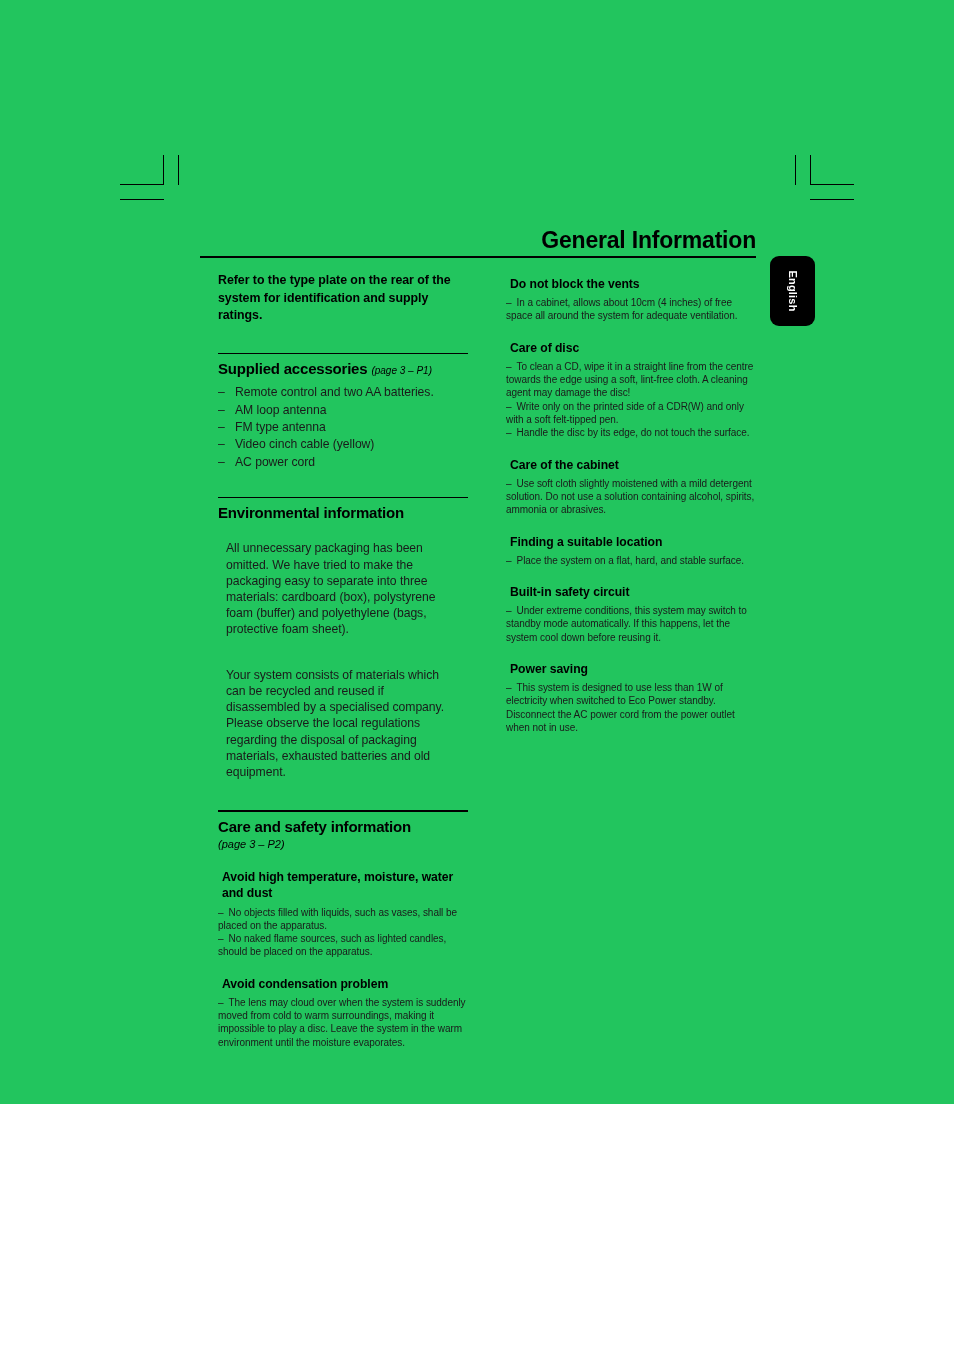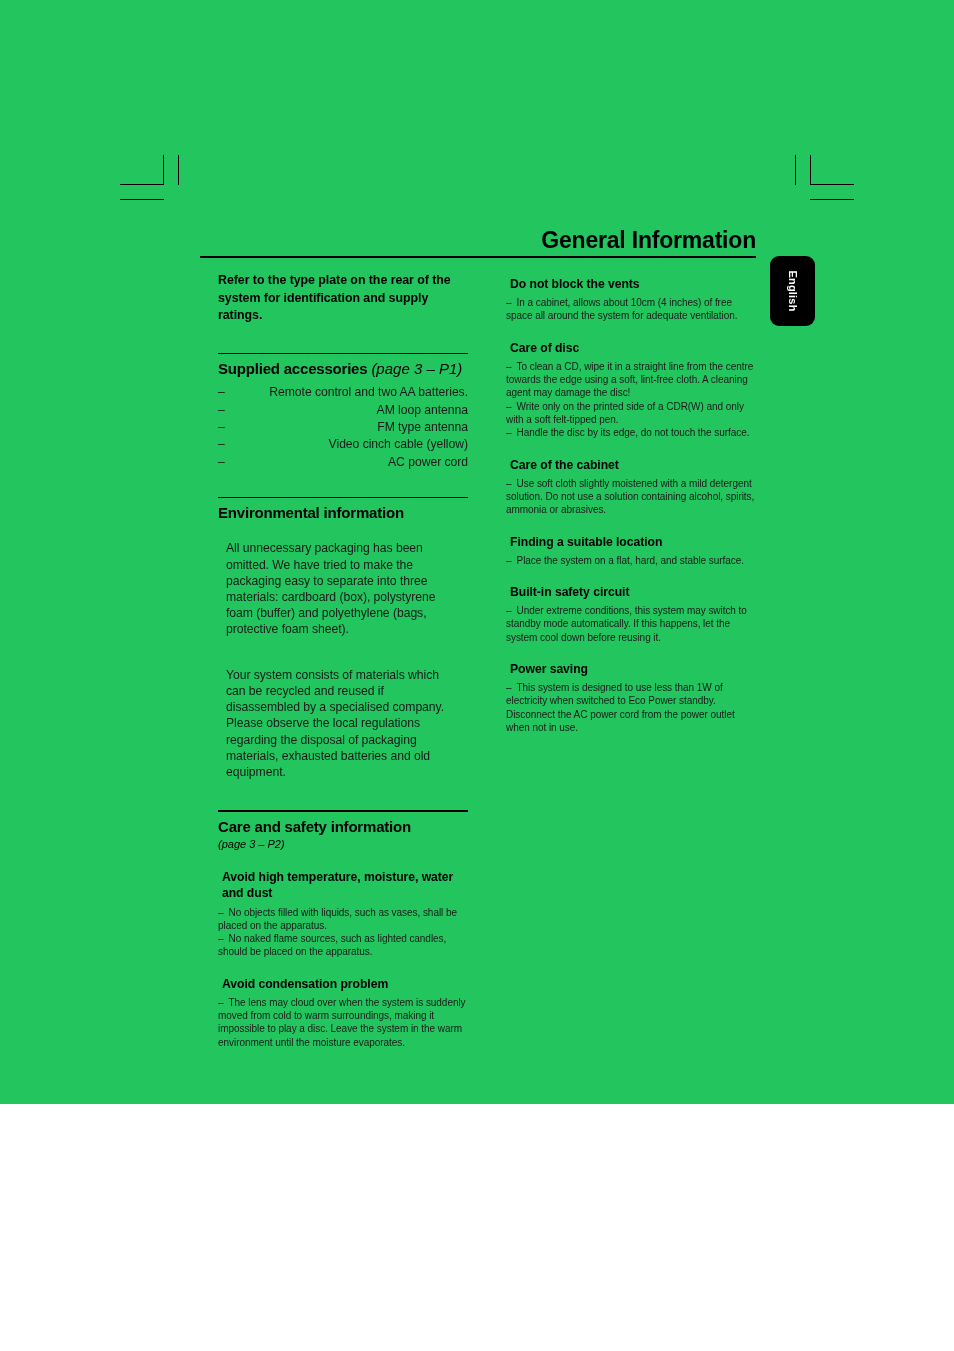--- a/index.html
+++ b/index.html
@@ -105,21 +105,21 @@
   }
 
   h2.sec-title {
     font-size: 15px;
     font-weight: bold;
     margin: 0 0 2px 0;
     line-height: 1.2;
     letter-spacing: -0.2px;
   }
   h2.sec-title .pageref {
-    font-size: 15px;
+    font-size: 10px;
     font-weight: normal;
     font-style: italic;
     letter-spacing: 0;
   }
   .pageref-line {
     font-size: 11px;
     font-style: italic;
     margin: 0 0 6px 0;
     line-height: 1.25;
   }
@@ -150,21 +150,20 @@
     padding: 0;
   }
   ul.dashlist li {
     font-size: 12.2px;
     line-height: 1.34;
     position: relative;
     padding-left: 17px;
     margin-bottom: 1px;
     color: #1a1a1a;
     letter-spacing: -0.05px;
-    text-align: right;
   }
   ul.dashlist li::before {
     content: "\2013";
     position: absolute;
     left: 0;
     top: 0;
   }
 
   
   p.dashitem {

